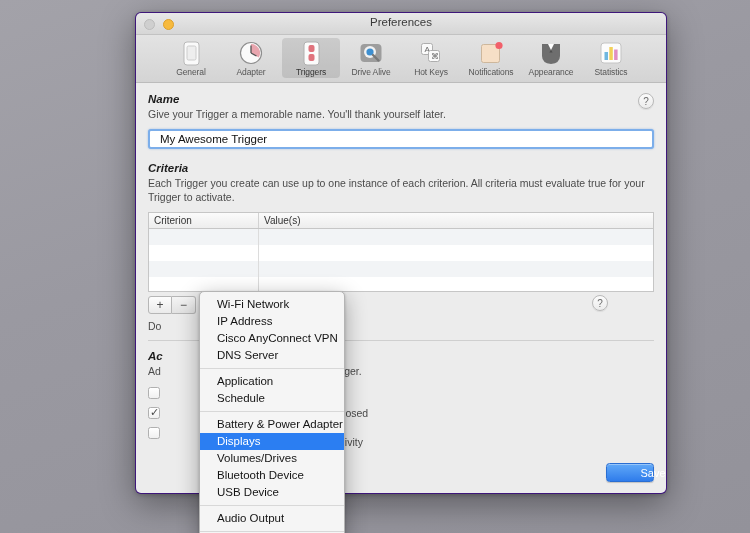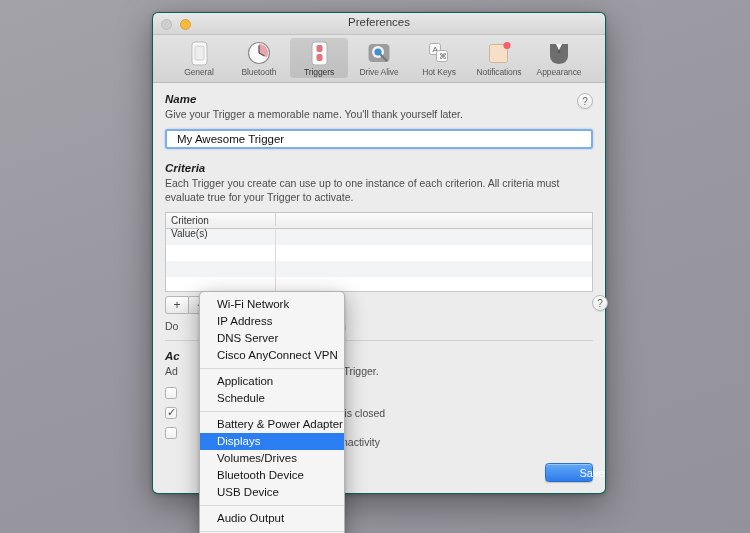--- a/index.html
+++ b/index.html
@@ -12,23 +12,23 @@
 
   body {
     background: linear-gradient(160deg, #a3a2a9 0%, #9a99a1 40%, #93929a 100%);
     position: relative;
     -webkit-font-smoothing: antialiased;
   }
 
   
   .window {
     position: absolute;
-    left: 152px; top: 12px;
-    width: 454px; height: 482px;
-    background: #0f766e;
+    left: 135px; top: 12px;
+    width: 532px; height: 482px;
+    background: #4c1d95;
     border-radius: 6px;
     box-shadow: 0 10px 34px rgba(0,0,0,0.38), 0 1px 4px rgba(0,0,0,0.22);
     overflow: hidden;
     border: 1px solid rgba(0,0,0,0.18);
   }
 
   
   .titlebar {
     position: relative;
     height: 22px;
@@ -123,21 +123,20 @@
     border: 1px solid #c6c6c6;
     background: #fff;
     height: 80px;
     overflow: hidden;
   }
   .thead {
     display: flex;
     height: 16px;
     background: linear-gradient(to bottom,#fbfbfb,#ededed);
     border-bottom: 1px solid #c6c6c6;
-    flex-direction: column;
   }
   .th {
     font-size: 10px; color: #333;
     padding: 2px 0 0 5px;
     border-right: 1px solid #d2d2d2;
   }
   .th.c1 { width: 110px; }
   .th.c2 { flex: 1; border-right: none; }
   .trow { display: flex; height: 16px; }
   .trow:nth-child(odd)  { background: #ffffff; }
@@ -241,21 +240,21 @@
 
     <div class="tbitem">
       <div class="tbicon">
         <svg width="24" height="24" viewBox="0 0 24 24">
             <circle cx="12" cy="12" r="10.5" fill="#fafafa" stroke="#8e8e8e" stroke-width="1.2"></circle>
             <path d="M12 12 L12 3 A9 9 0 0 1 19.8 16.5 Z" fill="#e8a5ae"></path>
             <line x1="12" y1="12" x2="12" y2="4.5" stroke="#555" stroke-width="1.3"></line>
             <line x1="12" y1="12" x2="17.5" y2="15" stroke="#555" stroke-width="1.3"></line>
           </svg>
       </div>
-      <div class="tblabel">Bluetooth</div>
+      <div class="tblabel">Adapter</div>
     </div>
 
     <div class="tbitem selected">
       <div class="tbicon">
         <svg width="17" height="25" viewBox="0 0 17 25">
             <rect x="1" y="1" width="15" height="23" rx="3" fill="#fbfbfb" stroke="#b0b0b0"></rect>
             <rect x="5.5" y="4" width="6" height="7" rx="2" fill="#e0737d"></rect>
             <rect x="5.5" y="13" width="6" height="7" rx="2" fill="#e0737d"></rect>
           </svg>
       </div>
@@ -300,20 +299,31 @@
       <div class="tbicon">
         <svg width="22" height="24" viewBox="0 0 22 24">
             <path d="M2 3 H20 V15 Q20 22 11 23 Q2 22 2 15 Z" fill="#6e6e6e"></path>
             <path d="M8 3 L11 9 L14 3 Z" fill="#fff"></path>
             <path d="M11 9 l-1.6 2.4 h3.2 Z" fill="#4a4a4a"></path>
           </svg>
       </div>
       <div class="tblabel">Appearance</div>
     </div>
 
+    <div class="tbitem">
+      <div class="tbicon">
+        <svg width="22" height="22" viewBox="0 0 22 22">
+            <rect x="1" y="1" width="20" height="20" rx="3" fill="#fcfcfc" stroke="#c4c4c4"></rect>
+            <rect x="4.5" y="10" width="3.5" height="8" fill="#6fb7e0"></rect>
+            <rect x="9.3" y="5" width="3.5" height="13" fill="#f2d05a"></rect>
+            <rect x="14.1" y="7.5" width="3.5" height="10.5" fill="#e08ec4"></rect>
+          </svg>
+      </div>
+      <div class="tblabel">Statistics</div>
+    </div>
   </div>
 
   <div class="content">
 
     <div class="helpbtn help-name">?</div>
 
     <div class="section-head">Name</div>
     <div class="section-desc">Give your Trigger a memorable name. You'll thank yourself later.</div>
     <input class="textfield" value="My Awesome Trigger" style="">
 
@@ -381,22 +391,22 @@
 
     <div class="savebtn">Save</div>
   </div>
 </div>
 
 <div class="helpbtn help-outer">?</div>
 
 <div class="menu">
   <div class="mi">Wi-Fi Network</div>
   <div class="mi">IP Address</div>
+  <div class="mi">Cisco AnyConnect VPN</div>
   <div class="mi">DNS Server</div>
-  <div class="mi">Cisco AnyConnect VPN</div>
   <div class="msep"></div>
   <div class="mi">Application</div>
   <div class="mi">Schedule</div>
   <div class="msep"></div>
   <div class="mi">Battery &amp; Power Adapter</div>
   <div class="mi sel">Displays</div>
   <div class="mi">Volumes/Drives</div>
   <div class="mi">Bluetooth Device</div>
   <div class="mi">USB Device</div>
   <div class="msep"></div>

